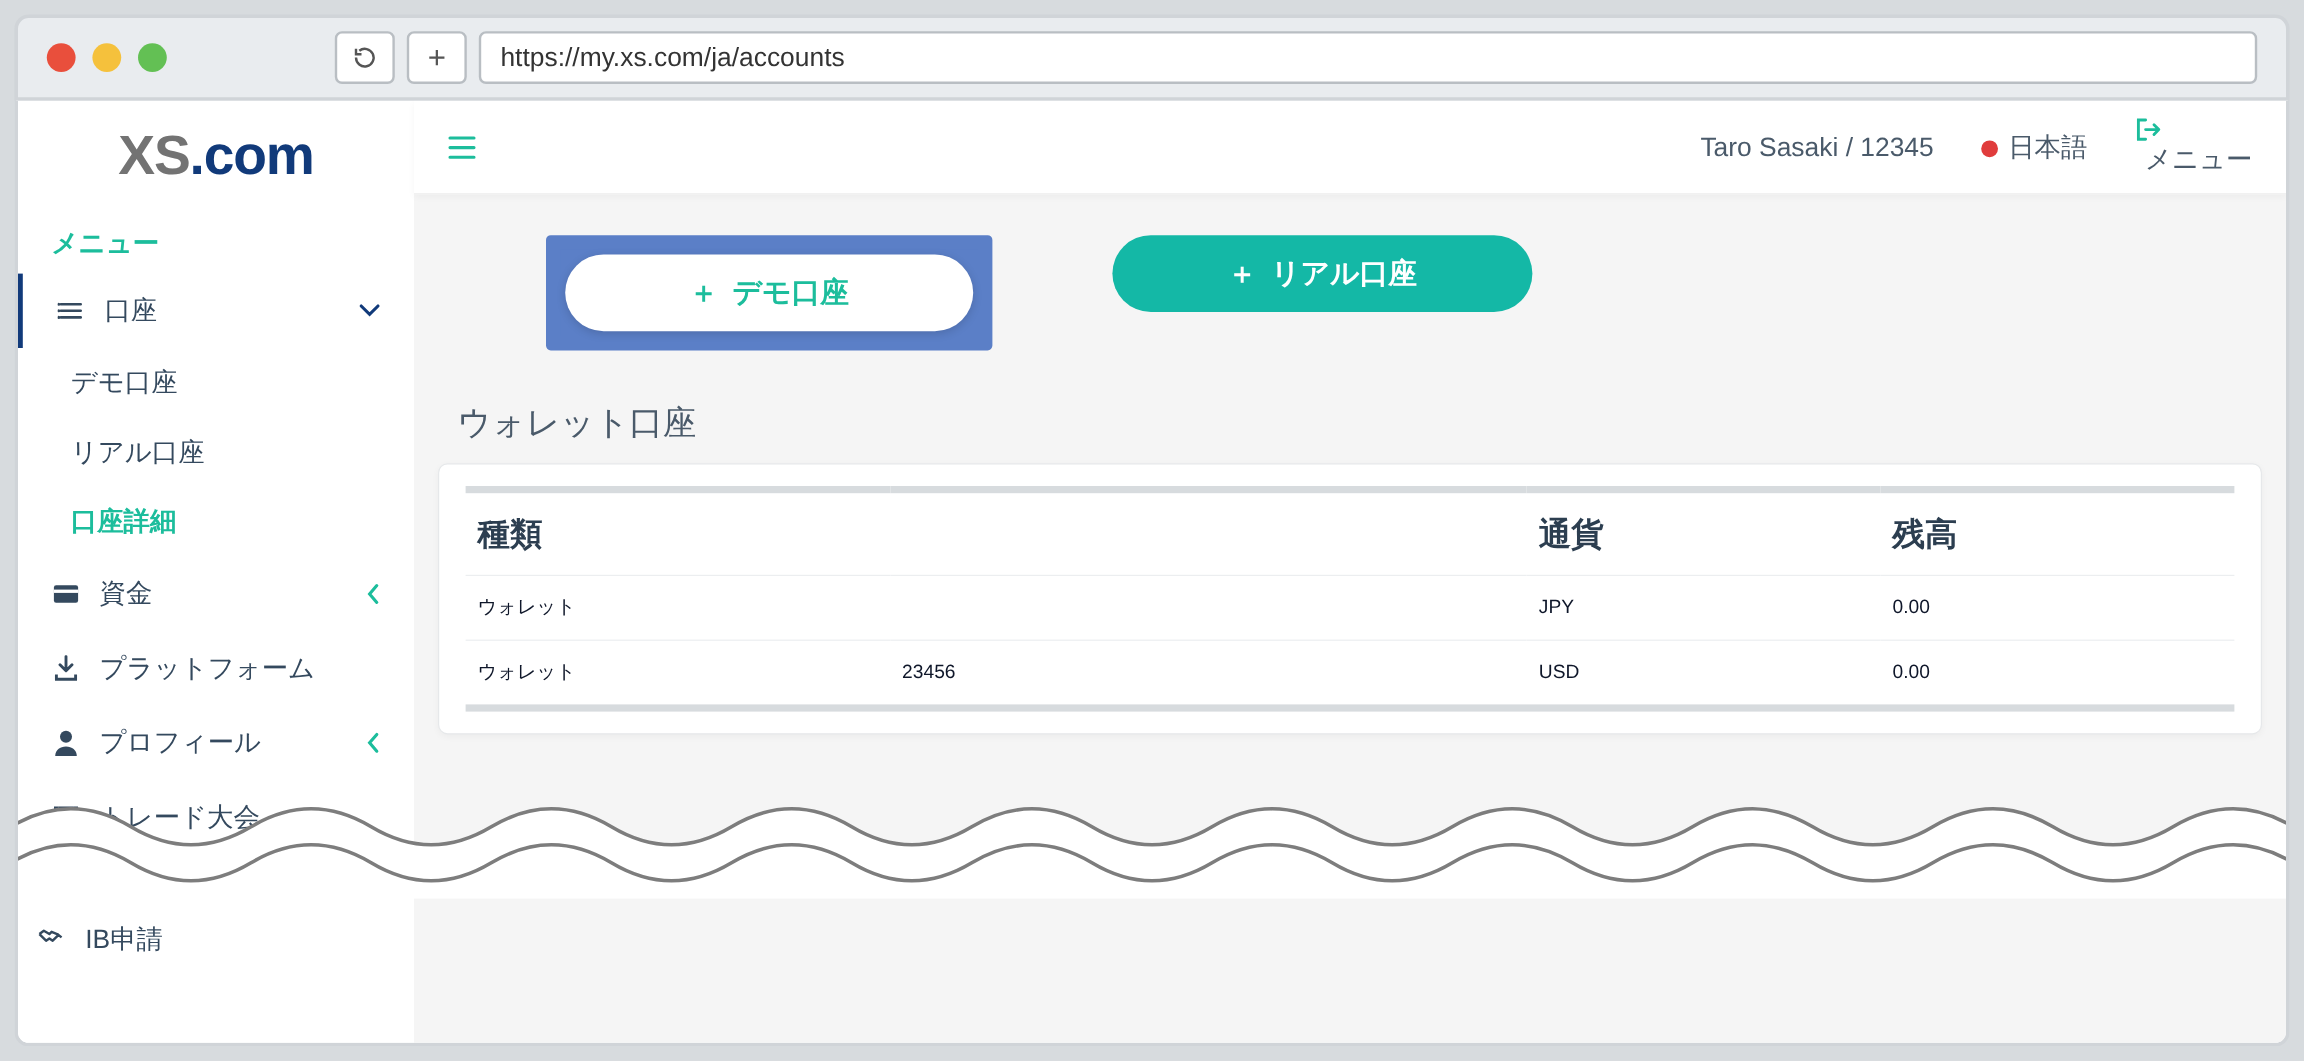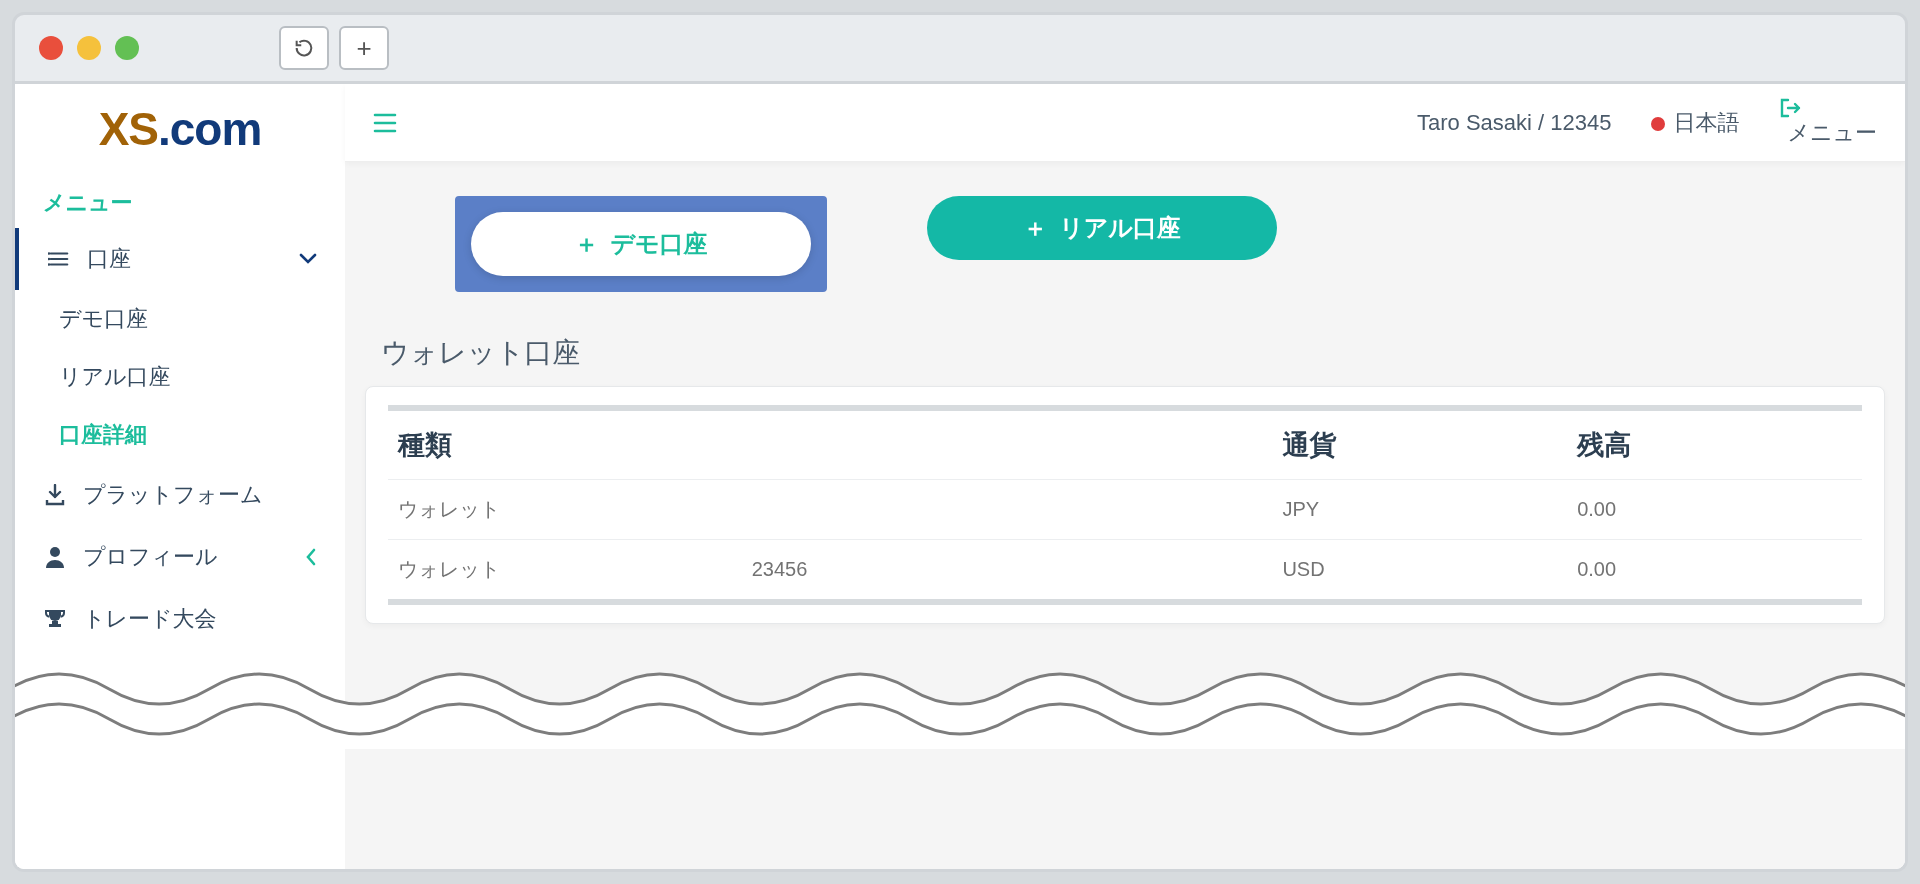--- a/index.html
+++ b/index.html
@@ -10,21 +10,21 @@
   .traffic { display:flex; gap:14px; margin-right:140px; }
   .dot { width:24px; height:24px; border-radius:50%; }
   .dot.red{background:#e94f3c;} .dot.yel{background:#f5c13c;} .dot.grn{background:#63c054;}
   .chrome-btn { width:50px; height:44px; border:2px solid #b9bec3; background:#fff; border-radius:6px; display:flex; align-items:center; justify-content:center; color:#555; margin-right:10px;}
   .addr { flex:1; height:44px; border:2px solid #b9bec3; border-radius:6px; background:#fff; display:flex; align-items:center; padding:0 16px; color:#333; font-size:22px;}
   
   .page { position:absolute; left:12px; right:12px; top:84px; bottom:12px; background:#fff; border:3px solid #d0d4d8; border-top:none; border-radius:0 0 12px 12px; overflow:hidden;}
   .sidebar { position:absolute; left:0; top:0; bottom:0; width:330px; background:#fff; }
   .logo-wrap{padding:18px 24px 10px 24px; text-align:center;}
   .logo-xs{font-size:46px; font-weight:800; letter-spacing:-1px;}
-  .logo-xs .x{color:#a16207;} .logo-xs .scom{color:#113a7a; font-weight:800;}
+  .logo-xs .x{color:#737373;} .logo-xs .scom{color:#113a7a; font-weight:800;}
   .menu-title{color:#1cbd9c; font-weight:700; font-size:22px; padding:22px 28px 10px 28px;}
   .nav-item{display:flex; align-items:center; padding:16px 28px; color:#34495e; font-size:22px; gap:16px; position:relative;}
   .nav-item.exp{border-left:4px solid #113a7a;}
   .nav-item .chev{margin-left:auto; color:#113a7a;}
   .nav-item.collapsible .chev{color:#1cbd9c;}
   .sub-item{padding:14px 28px 14px 44px; color:#34495e; font-size:22px;}
   .sub-item.active{color:#1cbd9c; font-weight:700;}
   .icon{width:24px;display:inline-flex;justify-content:center;}
   
   .content{position:absolute; left:330px; right:0; top:0; bottom:0; background:#f5f5f5;}
@@ -39,21 +39,21 @@
   .pill.real{background:#14b8a6; color:#fff;}
   .pill.deposit{background:#2f9e6e; color:#fff;}
   .highlight-frame{border:12px solid #5b7fc7; padding:4px; border-radius:4px; background:#5b7fc7;}
   .highlight-frame .pill.demo{min-width:340px;}
   .breadcrumb{padding:14px 36px; font-size:28px; color:#4a5a6a;}
   .breadcrumb .current{font-weight:700; color:#2c3e50;}
   .section-h{padding:18px 36px 14px 36px; font-size:28px; color:#4a5a6a;}
   .card{margin:0 20px 20px 20px; background:#fff; border-radius:8px; border:1px solid #e6e8ea; padding:18px 22px; box-shadow:0 2px 6px rgba(0,0,0,0.04);}
   .tbl{width:100%; border-top:6px solid #d7dbde; border-collapse:collapse;}
   .tbl th{text-align:left; font-size:27px; color:#2c3e50; padding:16px 10px;}
-  .tbl td{font-size:20px; color:#737373; padding:16px 10px; border-top:1px solid #eceef0;}
+  .tbl td{font-size:16px; color:#0f172a; padding:16px 10px; border-top:1px solid #eceef0;}
   .tbl-bottom{height:6px;background:#d7dbde;}
   
   .callout{position:absolute; left:640px; top:180px; z-index:50; pointer-events:none;}
   .callout-arrow{width:0;height:0;border-left:60px solid transparent;border-right:100px solid transparent;border-bottom:140px solid #5b7fc7; margin-left:40px;}
   .callout-box{border:14px solid #5b7fc7; background:#fff; padding:28px 40px; font-size:32px; color:#4a5a6a; margin-top:-4px;}
   
   .wavy{position:absolute; left:-6px; right:-6px; height:90px; bottom:120px; z-index:40; pointer-events:none;}
   svg{display:block;}
 </style>
 </head>
@@ -70,20 +70,23 @@
     <div class="chrome-btn">
       <span>
         <svg width="22" height="22" viewBox="0 0 24 24">
             <path fill="none" stroke="#555" stroke-width="2.2" d="M4 12a8 8 0 1 0 3-6.2M4 4v5h5"></path>
           </svg>
       </span>
     </div>
     <div class="chrome-btn">
       <span style="font-size:26px;color:#555;">+</span>
     </div>
+    <div class="addr">
+      <span>https://my.xs.com/ja/accounts</span>
+    </div>
   </div>
 
   <div class="page">
 
     <div class="sidebar">
       <div class="logo-wrap">
         <span class="logo-xs">
           <span class="x">XS</span><span class="scom">.com</span>
         </span>
       </div>
@@ -102,20 +105,34 @@
         <span class="chev">
           <svg width="18" height="12" viewBox="0 0 18 12">
               <path d="M2 2l7 7 7-7" fill="none" stroke="#113a7a" stroke-width="2.6" stroke-linecap="round"></path>
             </svg>
         </span>
       </div>
       <div class="sub-item">デモ口座</div>
       <div class="sub-item">リアル口座</div>
       <div class="sub-item active">口座詳細</div>
 
+      <div class="nav-item collapsible">
+        <span class="icon">
+          <svg width="22" height="18" viewBox="0 0 24 18">
+              <rect x="1" y="1" width="22" height="16" rx="2" fill="#34495e"></rect>
+              <rect x="1" y="5" width="22" height="3" fill="#fff"></rect>
+            </svg>
+        </span>
+        <span>資金</span>
+        <span class="chev">
+          <svg width="12" height="18" viewBox="0 0 12 18">
+              <path d="M9 2 3 9l6 7" fill="none" stroke="#1cbd9c" stroke-width="2.6" stroke-linecap="round"></path>
+            </svg>
+        </span>
+      </div>
 
       <div class="nav-item">
         <span class="icon">
           <svg width="20" height="22" viewBox="0 0 20 22">
               <path d="M10 1v12m0 0 5-5m-5 5L5 8" stroke="#34495e" stroke-width="2.4" fill="none" stroke-linecap="round"></path>
               <path d="M2 16v4h16v-4" stroke="#34495e" stroke-width="2.4" fill="none"></path>
             </svg>
         </span>
         <span>プラットフォーム</span>
       </div>

